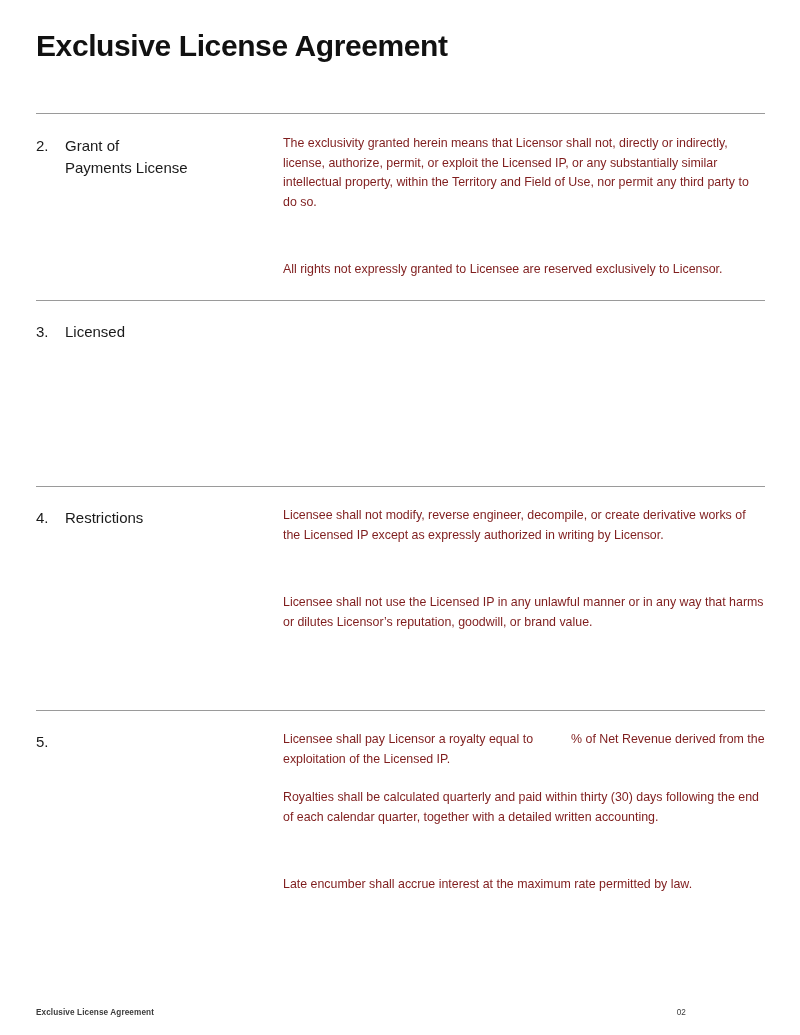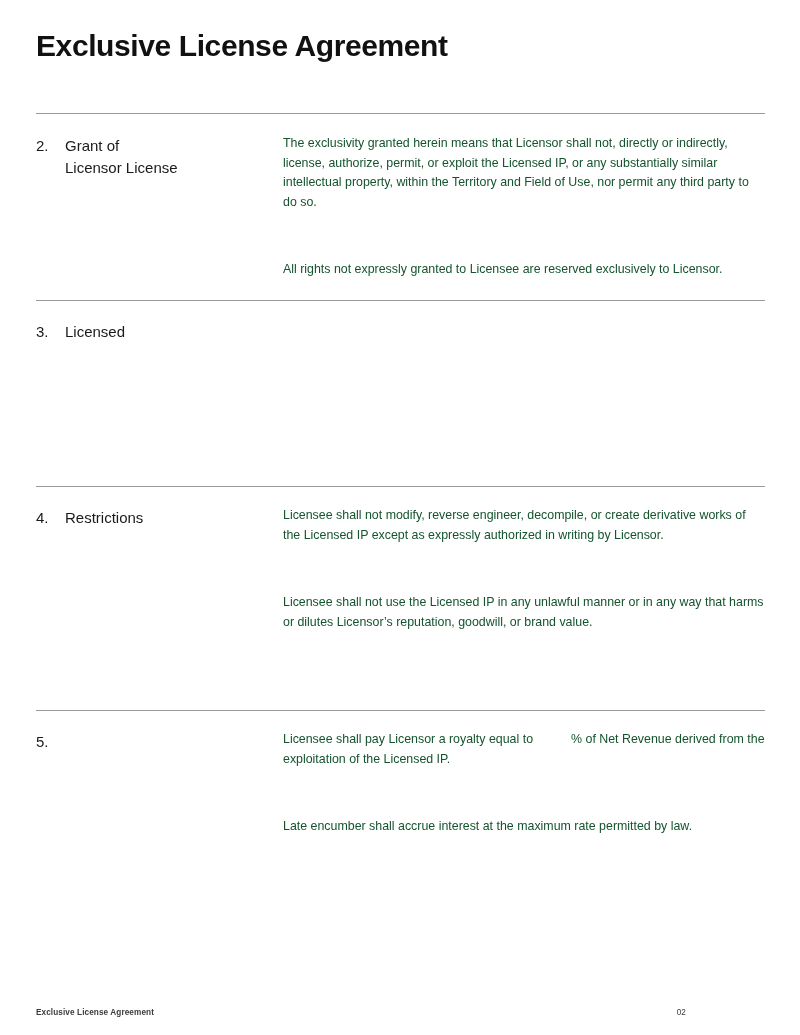--- a/index.html
+++ b/index.html
@@ -73,21 +73,21 @@
     line-height: 22px;
     white-space: pre-line;
   }
   .sec-body {
     flex: 1 1 auto;
     padding-left: 0px;
   }
   .para {
     font-size: 12.4px;
     line-height: 19.5px;
-    color: #14532d;
+    color: #7f1d1d;
     margin: 0 0 19px 0;
   }
   .para:last-child { margin-bottom: 0; margin-top: 48px; }
   .blank-fill {
     display: inline-block;
     width: 38px;
   }
 
   
   .footer {
@@ -118,21 +118,21 @@
 
   <div class="doc-title">Exclusive License Agreement</div>
 
   <div class="rule" style="top:113px;"></div>
 
   <div class="section" style="top:134px;">
     <div class="section-inner">
       <div class="sec-head">
         <div class="sec-num">2.</div>
         <div class="sec-title">Grant of
-Licensor License</div>
+Payments License</div>
       </div>
       <div class="sec-body">
         <p class="para">The exclusivity granted herein means that Licensor shall not, directly or indirectly, license, authorize, permit, or exploit the Licensed IP, or any substantially similar intellectual property, within the Territory and Field of Use, nor permit any third party to do so.</p>
         <p class="para">All rights not expressly granted to Licensee are reserved exclusively to Licensor.</p>
       </div>
     </div>
   </div>
 
   <div class="rule" style="top:300px;"></div>
 
@@ -164,20 +164,21 @@
 
   <div class="rule" style="top:710px;"></div>
 
   <div class="section" style="top:730px;">
     <div class="section-inner">
       <div class="sec-head">
         <div class="sec-num">5.</div>
       </div>
       <div class="sec-body">
         <p class="para"><span>Licensee shall pay Licensor a royalty equal to</span><span class="blank-fill"></span><span>% of Net Revenue derived from the exploitation of the Licensed IP.</span></p>
+        <p class="para">Royalties shall be calculated quarterly and paid within thirty (30) days following the end of each calendar quarter, together with a detailed written accounting.</p>
         <p class="para">Late encumber shall accrue interest at the maximum rate permitted by law.</p>
       </div>
     </div>
   </div>
 
   <div class="footer">
     <div class="footer-left">Exclusive License Agreement</div>
     <div class="footer-right">02</div>
   </div>
 

